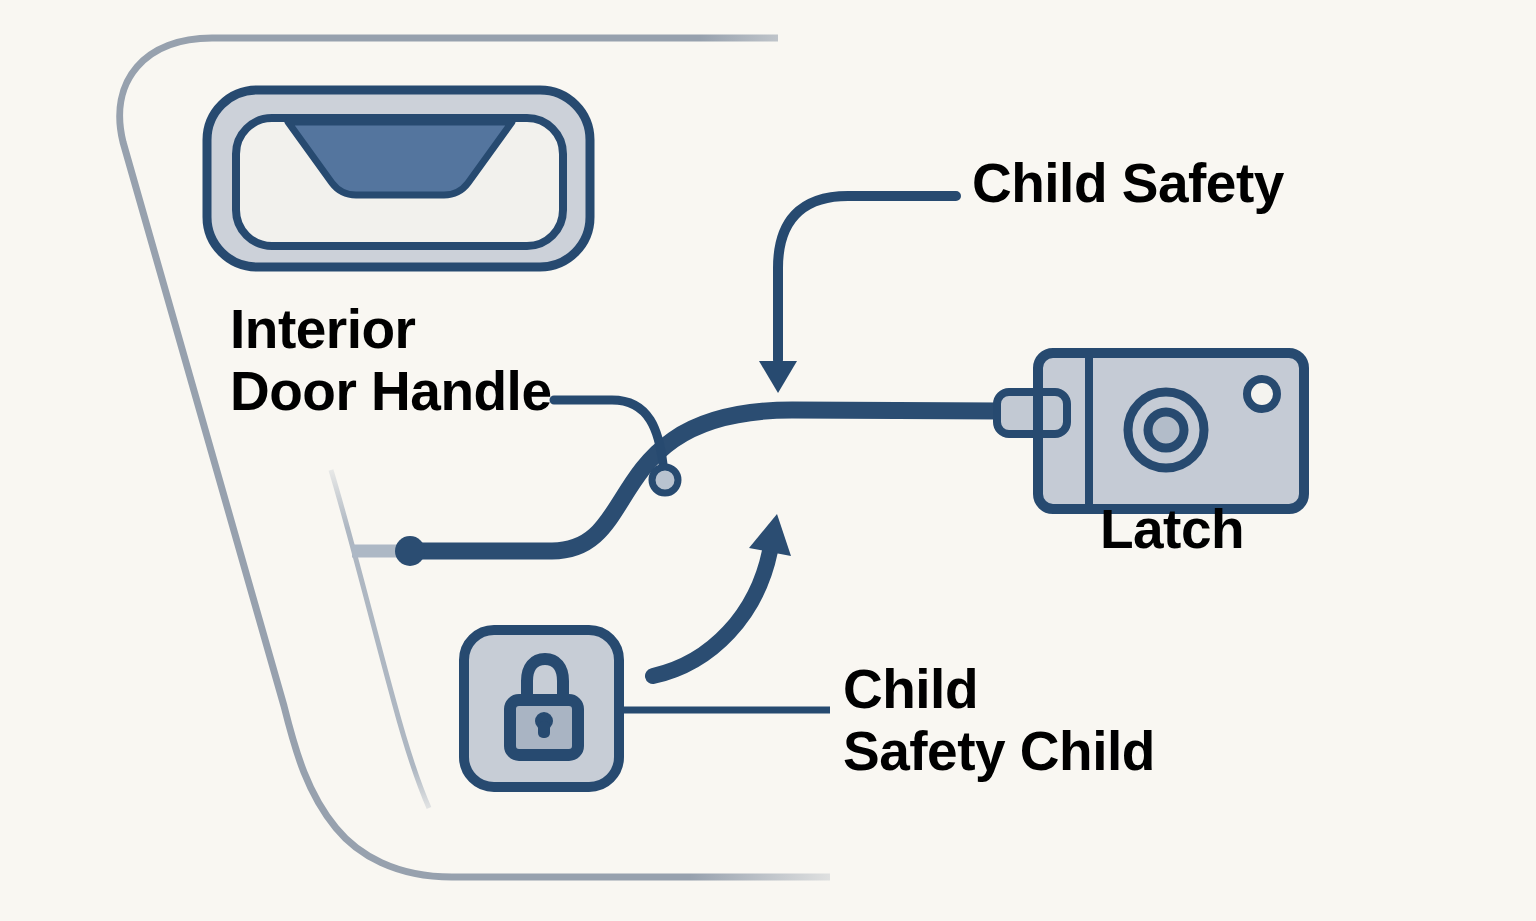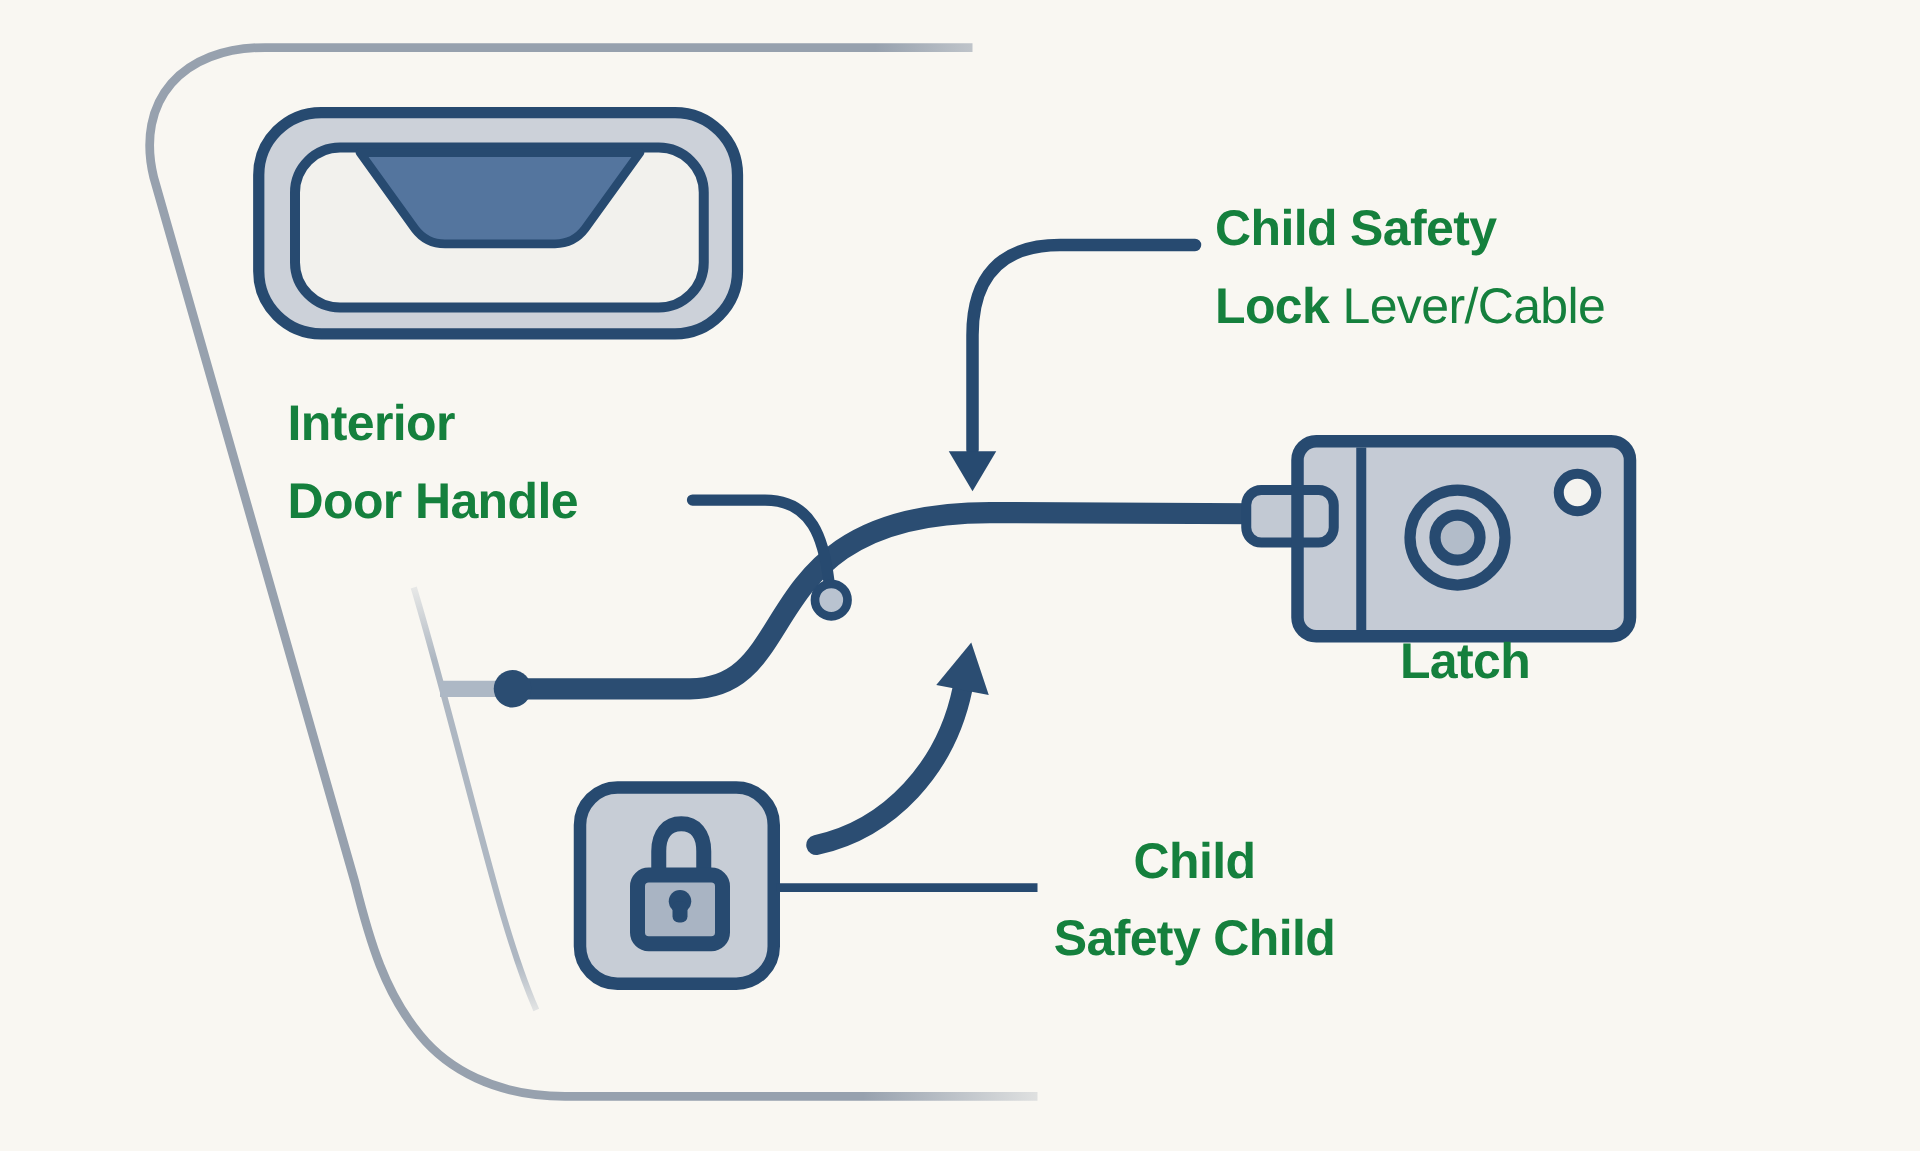--- a/index.html
+++ b/index.html
@@ -6,23 +6,23 @@
   .stage{
     position:relative;
     width:1536px;height:921px;
     background:#f9f7f2;
     overflow:hidden;
     font-family:"Liberation Sans", sans-serif;
   }
   .stage svg{position:absolute;left:0;top:0;width:1536px;height:921px;display:block;}
   .label{
     position:absolute;
-    color:#15803d;
+    color:#000000;
     font-weight:700;
-    font-size:40px;
+    font-size:55px;
     line-height:62px;
     letter-spacing:-0.5px;
     white-space:nowrap;
   }
   .label .ln{display:block;}
   .label .reg{font-weight:400;}
   .label.centered{text-align:center;}
 </style>
 </head>
 <body>
@@ -90,32 +90,31 @@
         <path d="M 527 703 L 527 681 C 527 667 534 659 545 659 C 556 659 563 667 563 681 L 563 703" fill="none" stroke="#274a70" stroke-width="12"></path>
         <rect x="510" y="700" width="68" height="55" rx="9" fill="#a9b4c3" stroke="#274a70" stroke-width="12"></rect>
         <circle cx="544" cy="721" r="9" fill="#274a70"></circle>
         <rect x="538" y="721" width="12" height="17" rx="5" fill="#274a70"></rect>
       </g>
     </g>
 
     <line x1="621" y1="710" x2="830" y2="710" stroke="#274a70" stroke-width="7"></line>
   </svg>
 
-  <div class="label" style="left:230px;top:308px;">
+  <div class="label" style="left:230px;top:298px;">
     <span class="ln">Interior</span>
     <span class="ln">Door Handle</span>
   </div>
 
   <div class="label" style="left:972px;top:152px;">
     <span class="ln">Child Safety</span>
-    <span class="ln"><b>Lock </b><span class="reg">Lever/Cable</span></span>
   </div>
 
   <div class="label centered" style="left:1040px;top:498px;width:264px;">
     <span class="ln">Latch</span>
   </div>
 
-  <div class="label" style="left:843px;top:658px;text-align:center;">
+  <div class="label" style="left:843px;top:658px;">
     <span class="ln">Child</span>
     <span class="ln">Safety Child</span>
   </div>
 
 </div>
 
 </body></html>

